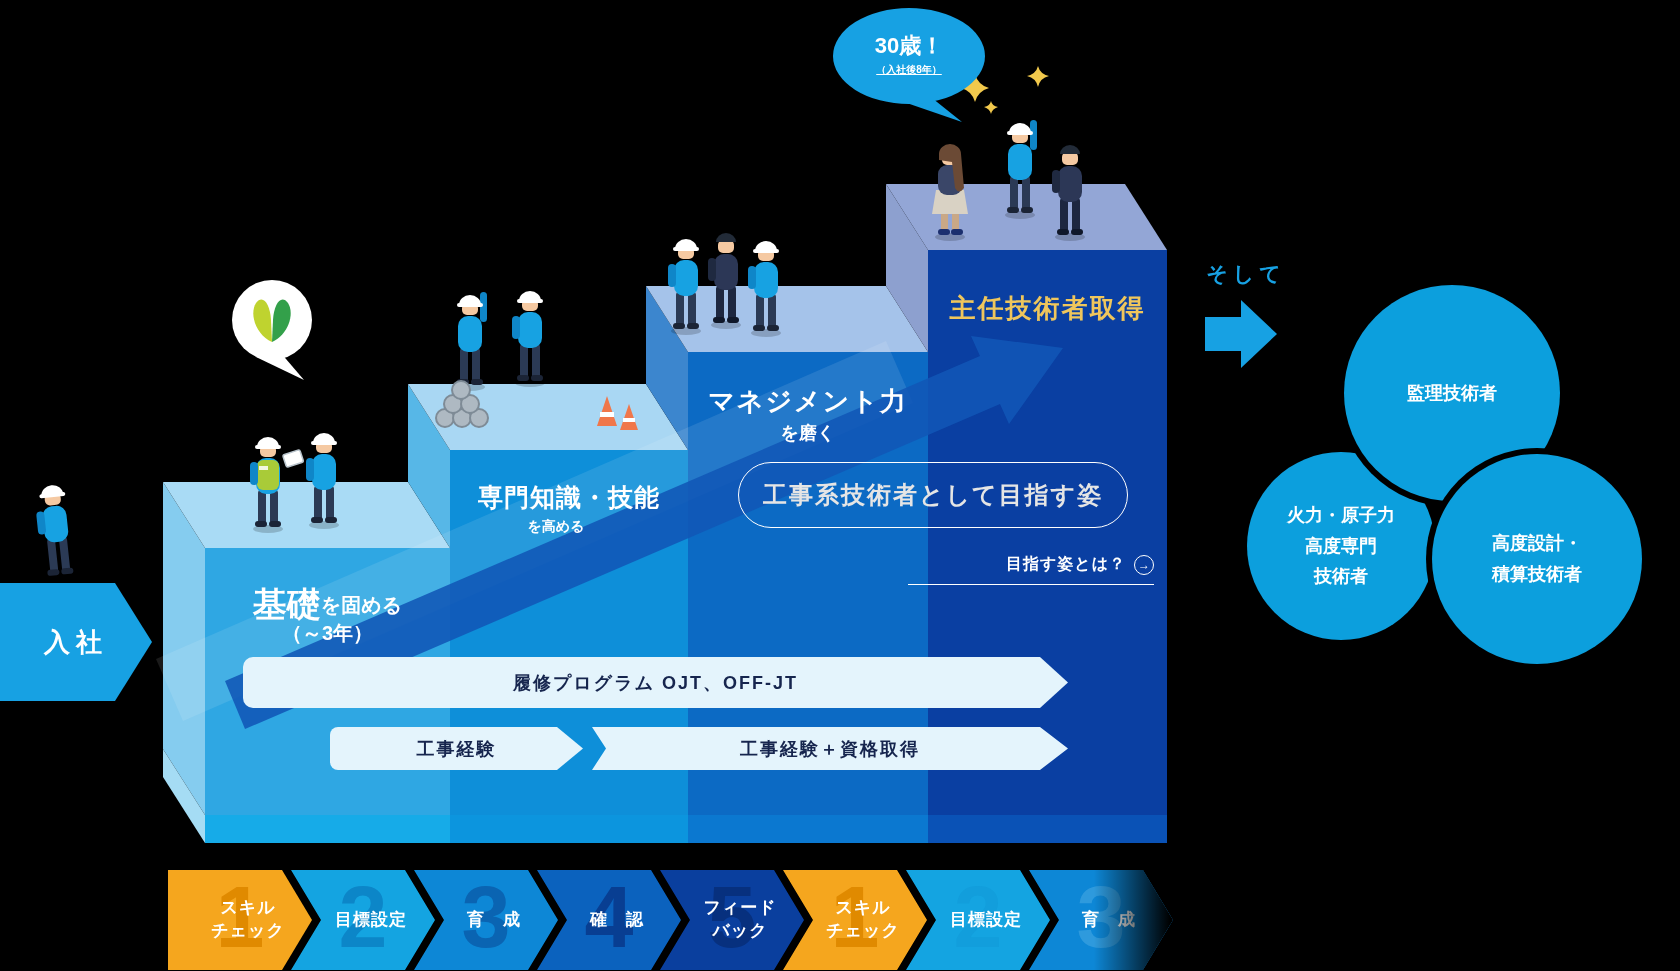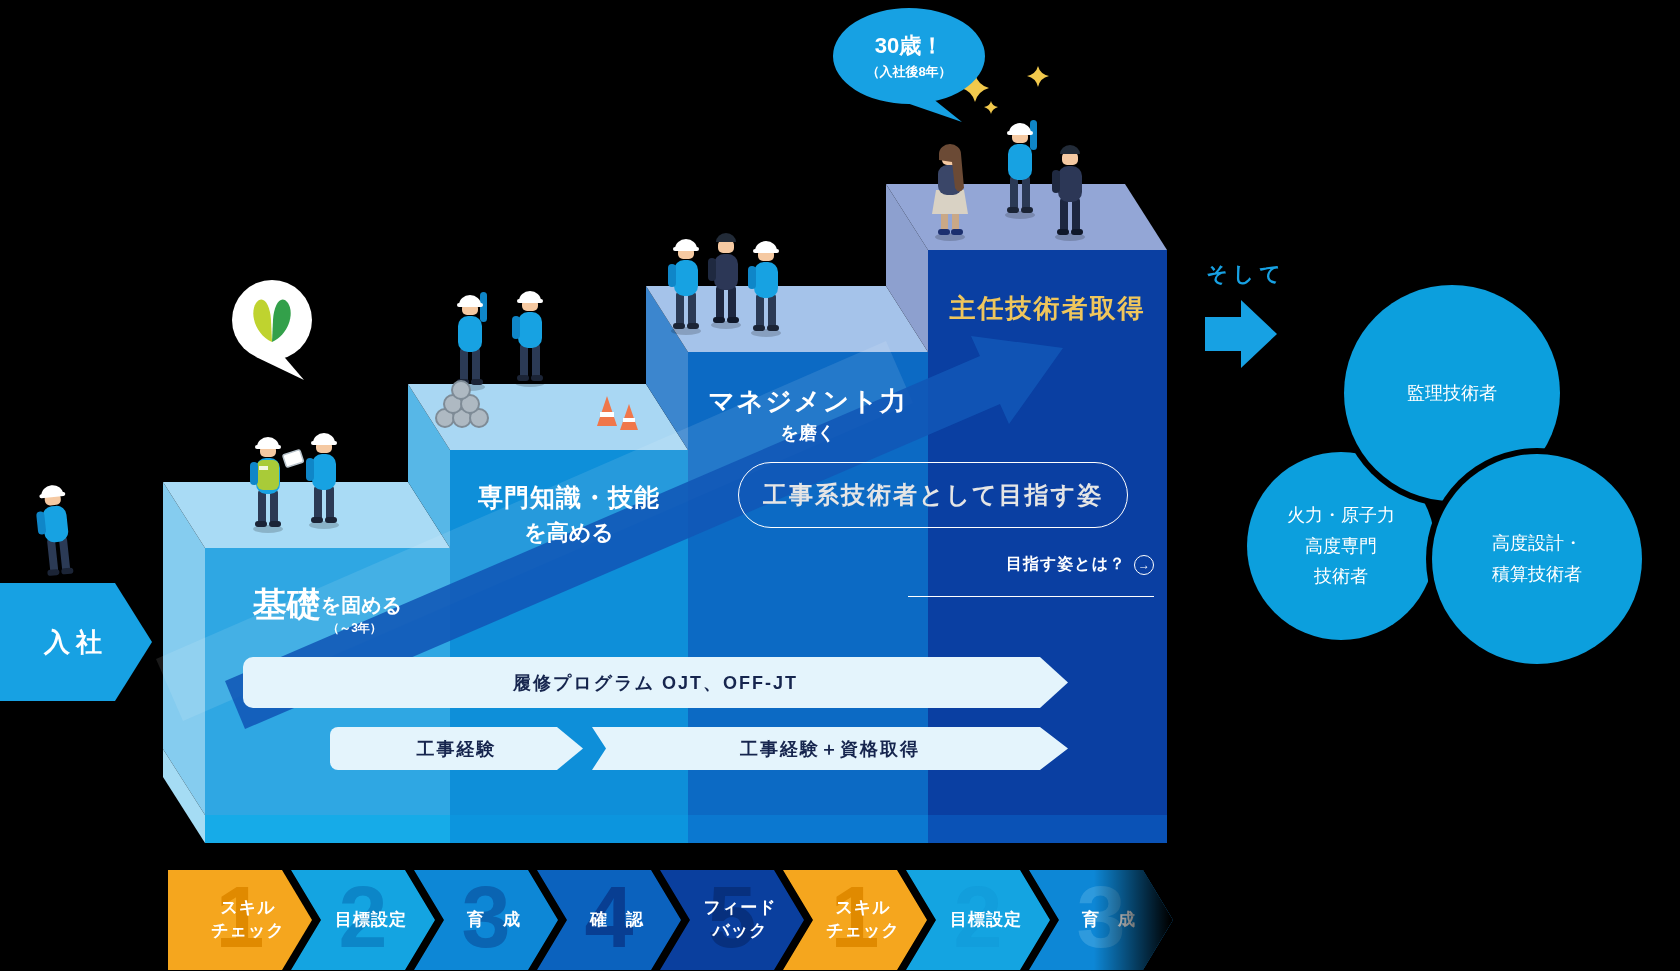--- a/index.html
+++ b/index.html
@@ -17,57 +17,57 @@
   .face4{left:928px;top:250px;width:239px;height:565px;background:var(--step4-face);}
   .strip{position:absolute;top:815px;height:28px;}
   .strip1{left:205px;width:245px;background:var(--step1-strip);}
   .strip2{left:450px;width:238px;background:var(--step2-strip);}
   .strip3{left:688px;width:240px;background:var(--step3-strip);}
   .strip4{left:928px;width:239px;background:var(--step4-strip);}
 
   .step-label{color:#fff;font-weight:bold;}
   .sl1a{left:205px;top:582px;width:245px;}
   .sl1a .big{font-size:34px;} .sl1a .small{font-size:20px;}
-  .sl1b{left:205px;top:620px;width:245px;font-size:12px;margin-left:27px;}
+  .sl1b{left:205px;top:620px;width:245px;font-size:20px;}
   .sl2a{left:450px;top:481px;width:238px;font-size:25px;letter-spacing:1px;}
-  .sl2b{left:450px;top:518px;width:238px;font-size:22px;}
+  .sl2b{left:437px;top:518px;width:238px;font-size:14px;}
   .sl3a{left:688px;top:384px;width:240px;font-size:26px;letter-spacing:2px;}
   .sl3b{left:688px;top:421px;width:240px;font-size:18px;}
   .sl4{left:928px;top:291px;width:239px;font-size:26px;color:var(--gold);letter-spacing:2px;}
 
   .pill{left:738px;top:462px;width:390px;height:66px;border:1.5px solid #fff;border-radius:40px;
         color:#e5e5e5;font-size:24px;font-weight:bold;letter-spacing:2px;box-sizing:border-box;}
-  .goal-link{left:908px;top:554px;width:246px;border-bottom:1px solid #fff;padding-bottom:21px;
+  .goal-link{left:908px;top:554px;width:246px;border-bottom:1px solid #fff;padding-bottom:9px;
         display:flex;justify-content:flex-end;align-items:center;gap:8px;color:#fff;cursor:pointer;}
   .goal-link .txt{font-size:16px;font-weight:bold;letter-spacing:1px;}
   .goal-link .circ{width:20px;height:20px;border:1.5px solid #fff;border-radius:50%;
         display:flex;align-items:center;justify-content:center;font-size:12px;box-sizing:border-box;}
 
   .bar{position:absolute;background:var(--bar-bg);color:var(--bar-ink);font-weight:bold;
        font-size:18px;letter-spacing:2px;}
   .bar-program{left:243px;top:657px;width:825px;height:51px;border-radius:10px 0 0 10px;
        clip-path:polygon(0 0,calc(100% - 28px) 0,100% 50%,calc(100% - 28px) 100%,0 100%);}
   .bar-exp1{left:330px;top:727px;width:253px;height:43px;border-radius:8px 0 0 8px;
        clip-path:polygon(0 0,calc(100% - 26px) 0,100% 50%,calc(100% - 26px) 100%,0 100%);}
   .bar-exp2{left:592px;top:727px;width:476px;height:43px;
        clip-path:polygon(0 0,calc(100% - 28px) 0,100% 50%,calc(100% - 28px) 100%,0 100%,14px 50%);}
 
   .entry{left:0;top:583px;width:152px;height:118px;background:var(--accent);
        clip-path:polygon(0 0,115px 0,100% 50%,115px 100%,0 100%);}
   .entry span{width:115px;text-align:center;color:#fff;font-size:26px;font-weight:bold;letter-spacing:6px;}
 
   .age-text{left:833px;top:29px;width:152px;color:#fff;line-height:1.5;}
   .age-text .l1{font-size:22px;font-weight:bold;}
-  .age-text .l2{font-size:13px;font-weight:bold;}
+  .age-text .l2{font-size:10px;font-weight:bold;text-decoration:underline;}
 
   .soshite{left:1196px;top:260px;width:100px;color:var(--accent);font-size:21px;
        font-weight:bold;letter-spacing:5px;}
 
   .circle{position:absolute;border-radius:50%;background:var(--circle-blue);box-shadow:0 0 0 6px #000;
-       color:#fff;font-size:18px;font-weight:normal;line-height:1.7;display:flex;align-items:center;
+       color:#fff;font-size:18px;font-weight:bold;line-height:1.7;display:flex;align-items:center;
        justify-content:center;text-align:center;flex-direction:column;}
   .circle1{left:1344px;top:285px;width:216px;height:216px;z-index:3;}
   .circle2{left:1247px;top:452px;width:188px;height:188px;z-index:2;}
   .circle3{left:1432px;top:454px;width:210px;height:210px;z-index:4;}
 
   .seg{position:absolute;top:870px;width:144px;height:100px;overflow:hidden;
        clip-path:polygon(0 0,114px 0,100% 50%,114px 100%,0 100%,30px 50%);}
   .seg.first{clip-path:polygon(0 0,114px 0,100% 50%,114px 100%,0 100%);}
   .seg .num{position:absolute;left:0;right:0;top:-6px;bottom:0;display:flex;align-items:center;
        justify-content:center;font-size:88px;font-weight:800;}

